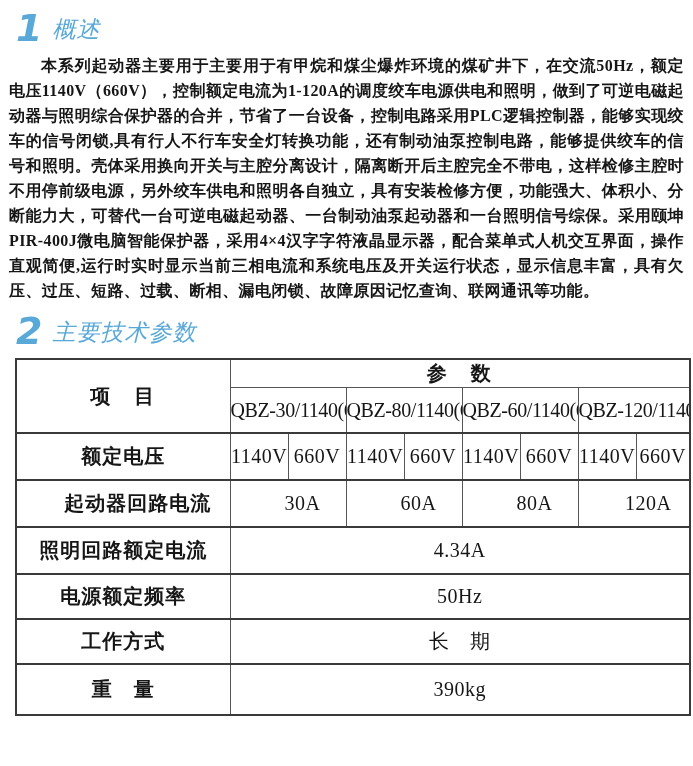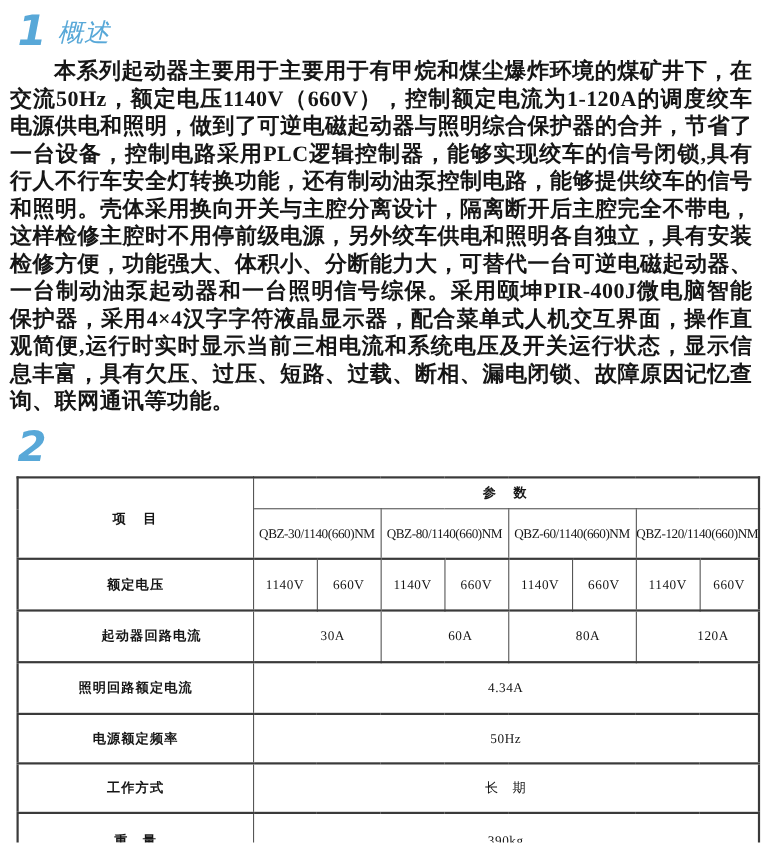--- a/index.html
+++ b/index.html
@@ -33,40 +33,40 @@
     font-style:italic;font-weight:normal;
     font-size:23px;line-height:1.1;
     color:var(--accent);
     margin:0 0 4px 10px;
     letter-spacing:1px;
   }
 
   
   .overview-paragraph{
     margin:7px 9px 0 9px;
-    font-size:20px;line-height:25px;
+    font-size:16px;line-height:25px;
     font-weight:bold;
     text-align:justify;
     text-indent:2em;
     letter-spacing:0.4px;
   }
 
   
   .tech-table{
     border-collapse:collapse;
     table-layout:fixed;
     width:676px;
     margin:9px 0 0 15px;
     border:2px solid var(--line-thick);
   }
   .tech-table td{
     border:1px solid var(--line-thin);
     text-align:center;vertical-align:middle;
     padding:0;overflow:hidden;
-    font-size:12px;
+    font-size:20px;
   }
   .tech-table tr.major > td{border-top:2px solid var(--line-thick);}
   .row-param td{height:27px;}
   .row-models td{height:44px;}
   .row-voltage td{height:45px;}
   .row-current td{height:45px;padding-left:29px;}
   .row-lighting td{height:45px;margin-left:15px;}
   .row-freq td{height:43px;}
   .row-duty td{height:43px;}
   .row-weight td{height:49px;margin-left:19px;}
@@ -97,20 +97,21 @@
 
   <div class="section-header">
     <span class="section-number">1</span>
     <span class="section-title">概述</span>
   </div>
 
   <div class="overview-paragraph">本系列起动器主要用于主要用于有甲烷和煤尘爆炸环境的煤矿井下，在交流50Hz，额定电压1140V（660V），控制额定电流为1-120A的调度绞车电源供电和照明，做到了可逆电磁起动器与照明综合保护器的合并，节省了一台设备，控制电路采用PLC逻辑控制器，能够实现绞车的信号闭锁,具有行人不行车安全灯转换功能，还有制动油泵控制电路，能够提供绞车的信号和照明。壳体采用换向开关与主腔分离设计，隔离断开后主腔完全不带电，这样检修主腔时不用停前级电源，另外绞车供电和照明各自独立，具有安装检修方便，功能强大、体积小、分断能力大，可替代一台可逆电磁起动器、一台制动油泵起动器和一台照明信号综保。采用颐坤PIR-400J微电脑智能保护器，采用4×4汉字字符液晶显示器，配合菜单式人机交互界面，操作直观简便,运行时实时显示当前三相电流和系统电压及开关运行状态，显示信息丰富，具有欠压、过压、短路、过载、断相、漏电闭锁、故障原因记忆查询、联网通讯等功能。</div>
 
   <div class="section-header">
     <span class="section-number">2</span>
+    <span class="section-title">主要技术参数</span>
   </div>
 
   <table class="tech-table">
     <colgroup>
       <col style="width:214px">
       <col style="width:58px">
         <col style="width:58px">
       <col style="width:58px">
         <col style="width:58px">
       <col style="width:58px">

